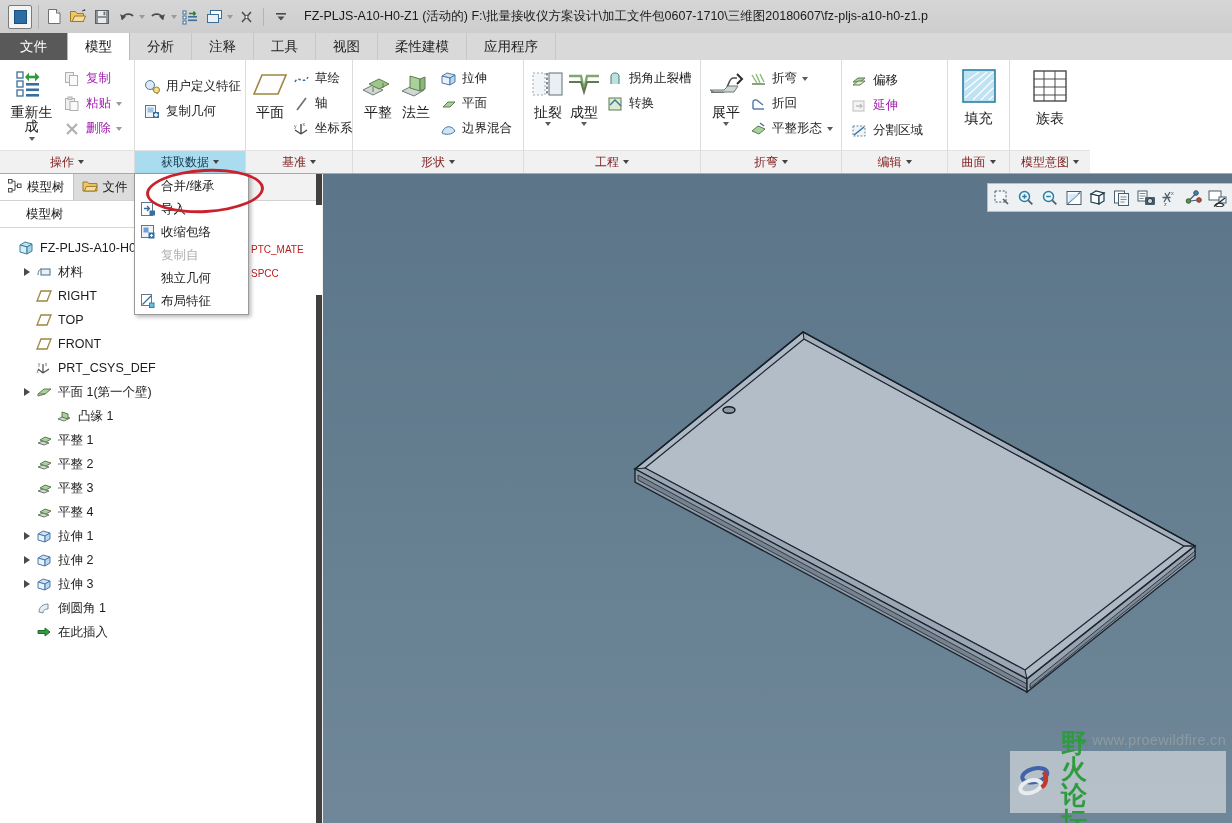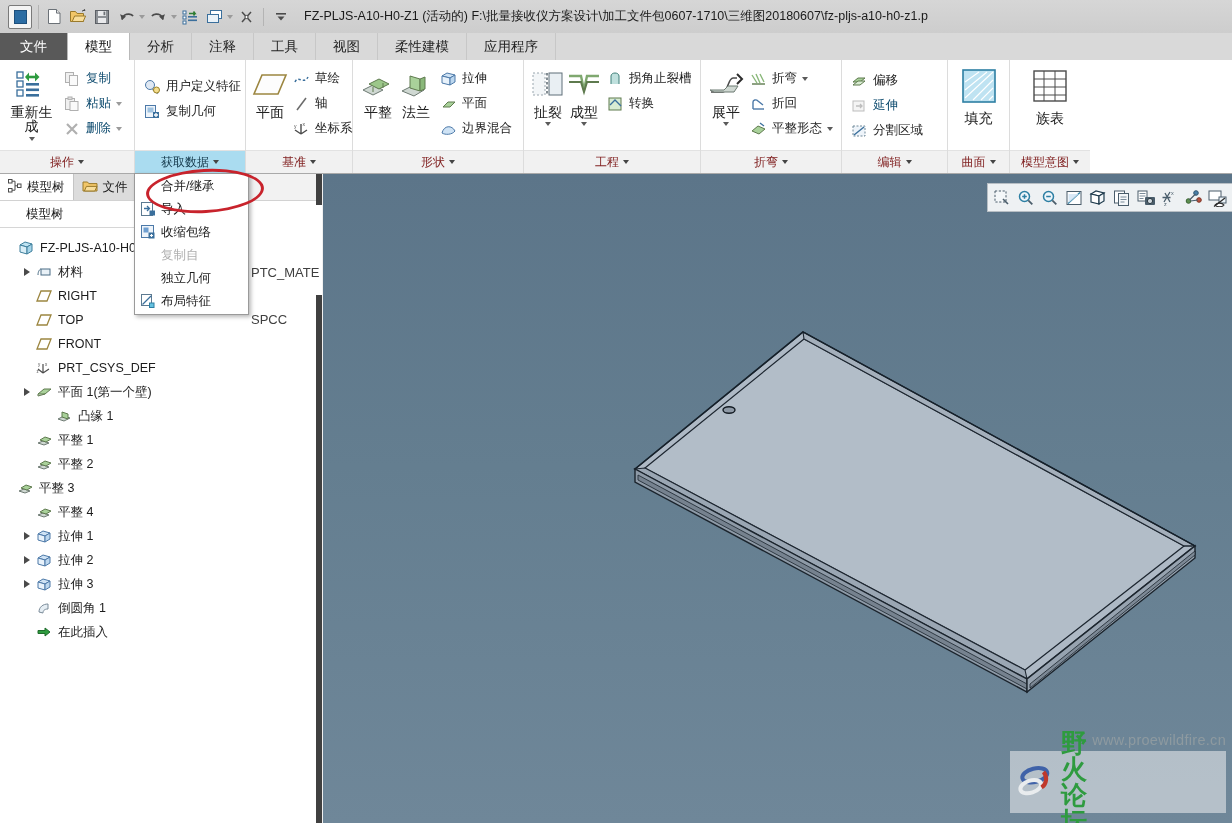--- a/index.html
+++ b/index.html
@@ -67,21 +67,21 @@
   .glabel.hl{background:#aadcf0;color:#14384a;}
   .glabel .caret{border-top-color:#444;}
 
   .bigbtn{
     display:flex;flex-direction:column;align-items:center;justify-content:flex-start;
     width:56px;padding-top:4px;font-size:14px;color:#222;text-align:center;line-height:14px;
   }
   .bigbtn .ic{height:34px;display:flex;align-items:center;justify-content:center;margin-bottom:3px;}
   .smlist{display:flex;flex-direction:column;justify-content:flex-start;padding-top:2px;}
   .smbtn{display:flex;align-items:center;gap:5px;height:25px;padding:0 6px 0 2px;font-size:12.5px;color:#222;white-space:nowrap;}
-  .smbtn.dis{color:#0c4a6e;}
+  .smbtn.dis{color:#a21caf;}
   .smbtn .ic{width:18px;height:18px;display:flex;align-items:center;justify-content:center;flex:0 0 18px;}
 
   
   .leftdock{
     position:absolute;left:0;top:174px;width:322px;height:649px;background:#ffffff;
     border-right:6px solid #404040;box-sizing:border-box;
   }
   .navtabs{display:flex;align-items:center;height:26px;background:#f2f2f2;border-bottom:1px solid #d2d2d2;}
   .navtab{display:flex;align-items:center;gap:5px;padding:0 8px;height:26px;font-size:12.5px;color:#1d1d1d;}
   .navtab.sel{background:#ffffff;}
@@ -92,21 +92,21 @@
   .treebody{padding-top:8px;}
   .trow{display:flex;align-items:center;height:24px;font-size:12.5px;color:#1c1c1c;white-space:nowrap;}
   .trow .exp{width:14px;display:flex;align-items:center;justify-content:center;flex:0 0 14px;}
   .trow .exp b{display:block;width:0;height:0;border-top:4px solid transparent;border-bottom:4px solid transparent;border-left:6px solid #4a4a4a;}
   .trow .tic{width:20px;height:18px;display:flex;align-items:center;justify-content:center;flex:0 0 20px;margin-right:4px;}
 
   
   .matpane{
     position:absolute;left:245px;top:205px;width:77px;height:90px;background:#ffffff;
   }
-  .matpane .mrow{font-size:13px;color:#404040;height:24px;display:flex;align-items:center;padding-left:6px;margin-top:23px;}
+  .matpane .mrow{font-size:10px;color:#b91c1c;height:24px;display:flex;align-items:center;padding-left:6px;}
   .matbar{position:absolute;left:245px;top:205px;width:77px;height:26px;display:flex;align-items:center;gap:4px;padding-left:4px;box-sizing:border-box;}
 
   
   .menu{
     position:absolute;left:134px;top:173px;width:113px;
     background:#ffffff;border:1px solid #9a9a9a;box-shadow:2px 2px 4px rgba(0,0,0,.28);
     z-index:40;padding:1px 0;
   }
   .menu .mi{display:flex;align-items:center;height:23px;font-size:12.5px;color:#1b1b1b;white-space:nowrap;}
   .menu .mi .mic{width:26px;height:20px;display:flex;align-items:center;justify-content:center;flex:0 0 26px;}
@@ -722,21 +722,21 @@
       </div>
       <div class="trow" style="padding-left:34px">
         <span class="tic">
             <svg width="16" height="14" viewBox="0 0 16 14">
               <path d="M2 10l5-2 6 2-5 2z" fill="#cfd8d2" stroke="#6d7a72"></path>
               <path d="M4 7l5-3 6 2-5 3z" fill="#a9d19a" stroke="#5e7a4e"></path>
             </svg>
           </span>
         <span>平整 2</span>
       </div>
-      <div class="trow" style="padding-left:15px">
+      <div class="trow" style="padding-left:34px">
         <span class="tic">
             <svg width="16" height="14" viewBox="0 0 16 14">
               <path d="M2 10l5-2 6 2-5 2z" fill="#cfd8d2" stroke="#6d7a72"></path>
               <path d="M4 7l5-3 6 2-5 3z" fill="#a9d19a" stroke="#5e7a4e"></path>
             </svg>
           </span>
         <span>平整 3</span>
       </div>
       <div class="trow" style="padding-left:34px">
         <span class="tic">

